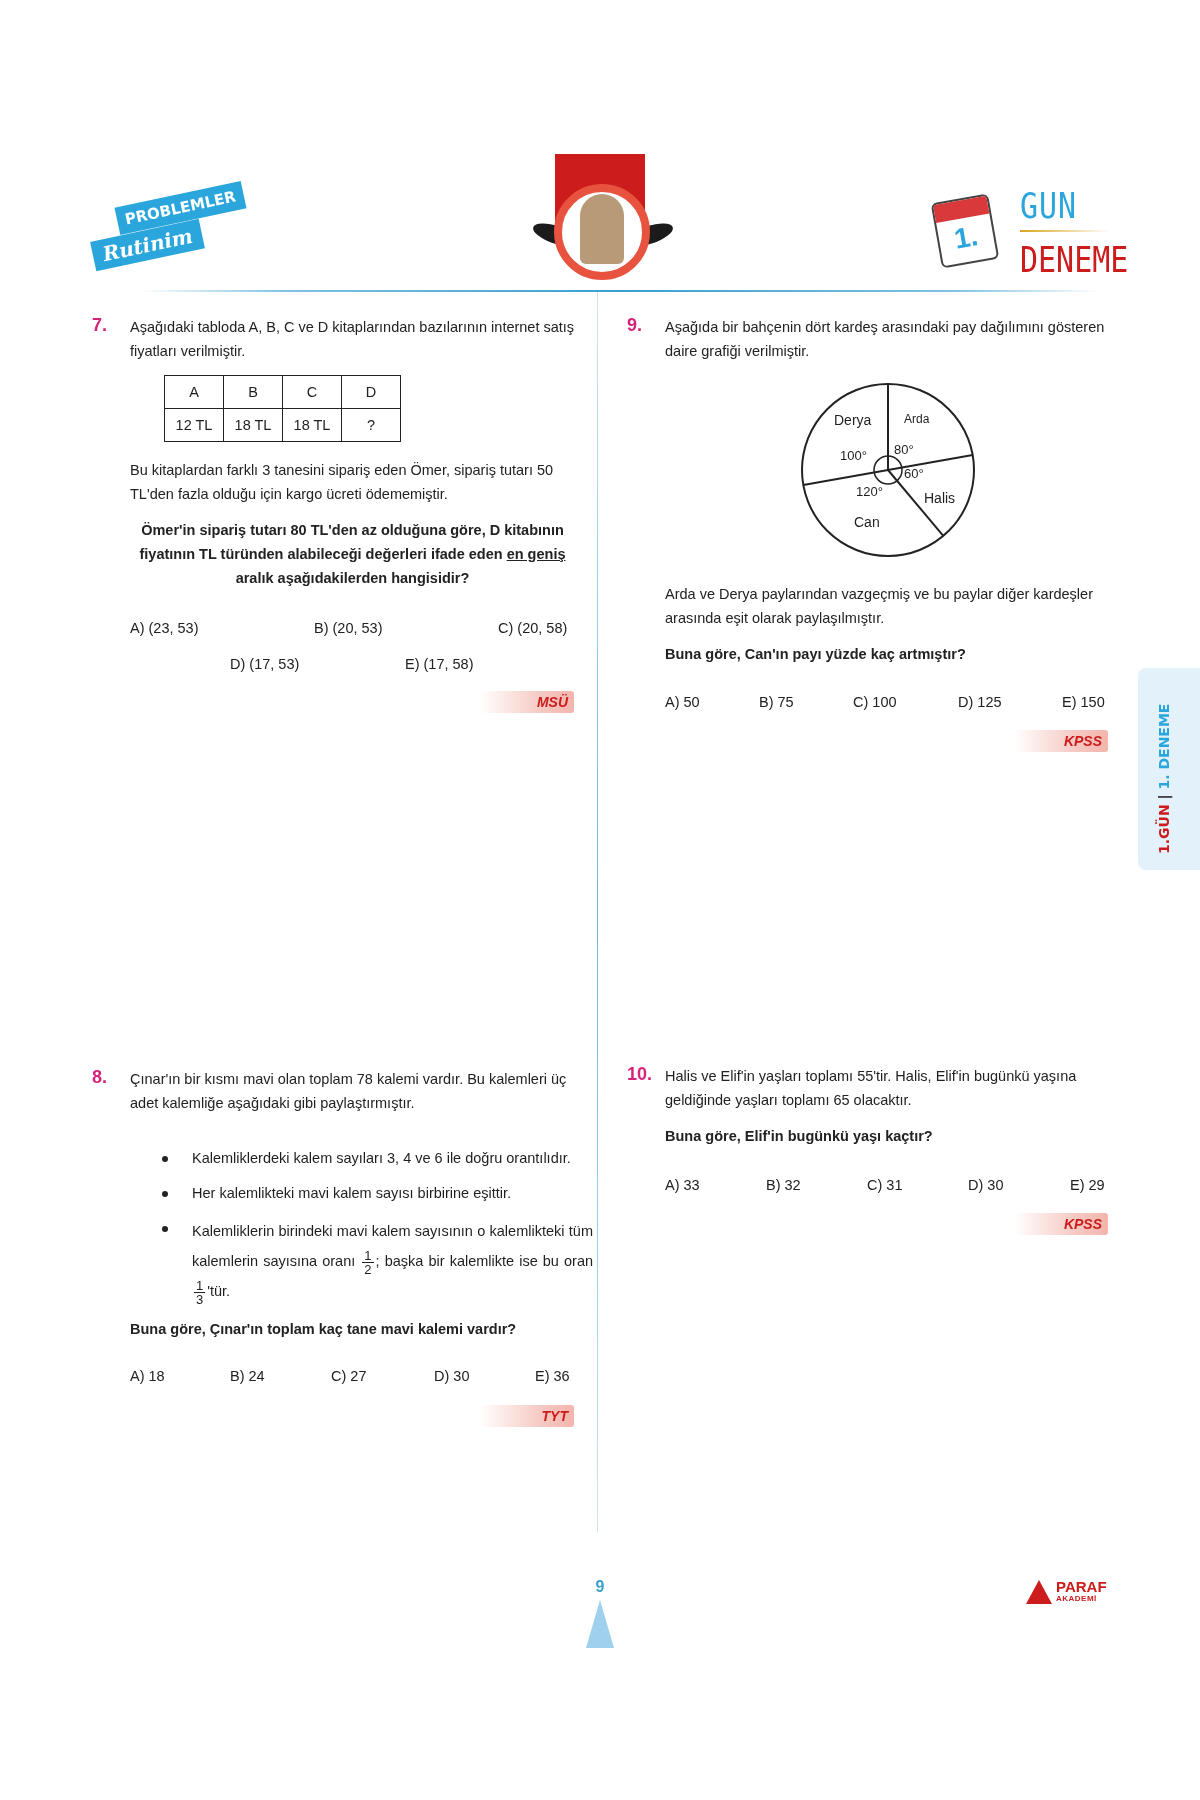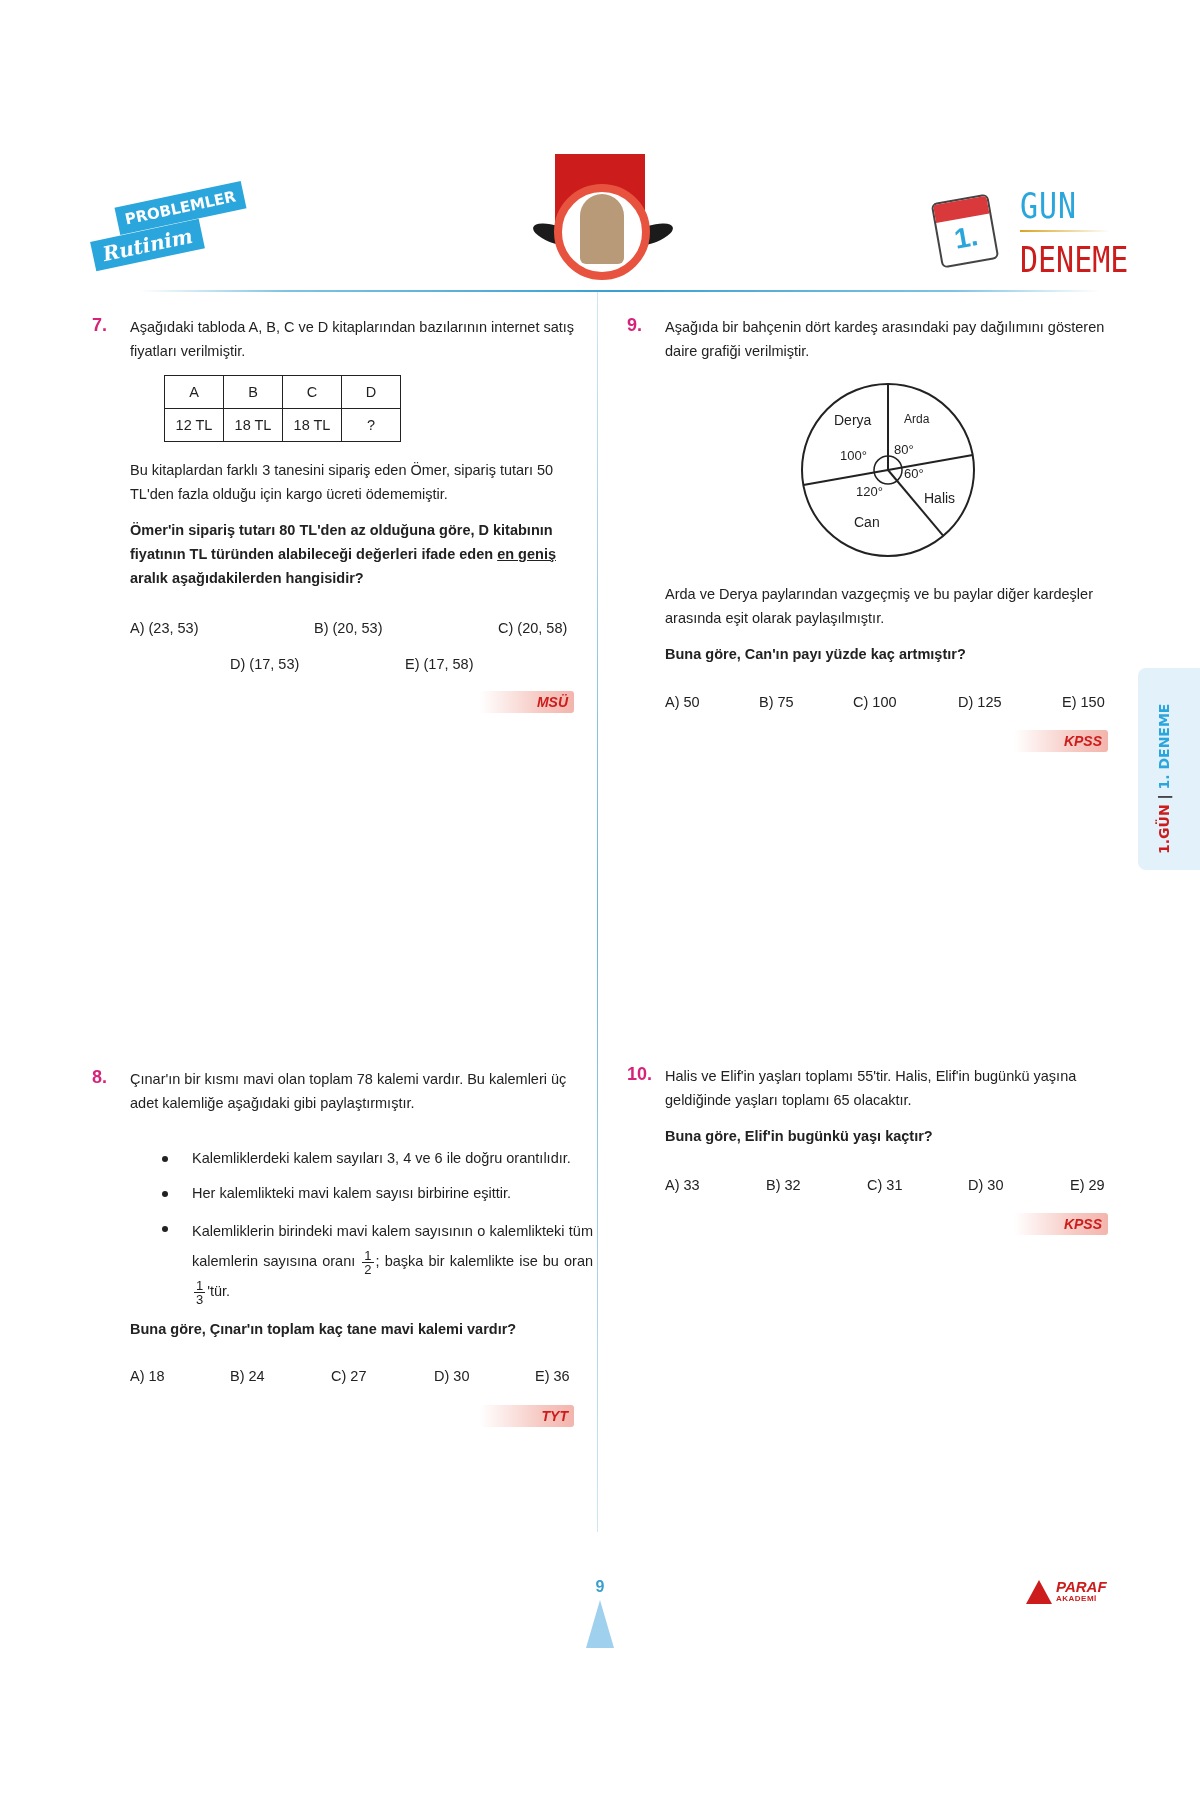--- a/index.html
+++ b/index.html
@@ -41,21 +41,21 @@
   .frac .n{border-bottom:1px solid #222;padding:0 2px;}
   
   .sidetab{left:1138px;top:668px;width:62px;height:202px;background:#e3f1fa;border-radius:8px 0 0 8px;}
   .sidetab .vt{position:absolute;left:18px;top:186px;transform:rotate(-90deg);transform-origin:0 0;white-space:nowrap;font-family:"DejaVu Sans",sans-serif;font-weight:bold;font-size:14px;}
   .red{color:#cc1c1c;} .blue{color:#2aa6dc;} .dark{color:#222;}
   
   .pagenum{left:590px;top:1578px;width:20px;text-align:center;font-weight:bold;font-size:16px;color:#3a9fcf;}
   .pagetri{left:586px;top:1600px;width:0;height:0;border-left:14px solid transparent;border-right:14px solid transparent;border-bottom:48px solid #9fd0ee;}
   .paraf{left:1026px;top:1578px;width:90px;height:30px;}
   .paraf .a{position:absolute;left:0;top:2px;width:0;height:0;border-left:13px solid transparent;border-right:13px solid transparent;border-bottom:24px solid #cc1c1c;}
-  .paraf .t1{position:absolute;left:30px;top:0;font-weight:bold;font-style:italic;color:#cc1c1c;font-size:15px;}
+  .paraf .t1{position:absolute;left:30px;top:0;font-weight:bold;color:#cc1c1c;font-size:15px;}
   .paraf .t2{position:absolute;left:30px;top:16px;font-weight:bold;color:#cc1c1c;font-size:8px;letter-spacing:0.5px;}
 </style>
 </head>
 <body>
 
 <div class="abs logo-left">
   <div class="ribbon1">PROBLEMLER</div>
   <div class="ribbon2">Rutinim</div>
 </div>
 
@@ -93,21 +93,21 @@
     </tr>
     <tr>
       <td>12 TL</td>
       <td>18 TL</td>
       <td>18 TL</td>
       <td>?</td>
     </tr>
   </tbody>
     </table>
   <div class="qtext" style="left:130px;top:458px;width:445px;">Bu kitaplardan farklı 3 tanesini sipariş eden Ömer, sipariş tutarı 50 TL'den fazla olduğu için kargo ücreti ödememiştir.</div>
-  <div class="qtext bold" style="left:130px;top:518px;width:445px;"><span>Ömer'in sipariş tutarı 80 TL'den az olduğuna göre, D kitabının fiyatının TL türünden alabileceği değerleri ifade eden </span><span class="u">en geniş</span><span> aralık aşağıdakilerden hangisidir?</span></div>
+  <div class="qtext bold" style="left:130px;top:518px;width:445px;text-align:center;"><span>Ömer'in sipariş tutarı 80 TL'den az olduğuna göre, D kitabının fiyatının TL türünden alabileceği değerleri ifade eden </span><span class="u">en geniş</span><span> aralık aşağıdakilerden hangisidir?</span></div>
   <div class="opt" style="left:130px;top:620px;">A) (23, 53)</div>
   <div class="opt" style="left:314px;top:620px;">B) (20, 53)</div>
   <div class="opt" style="left:498px;top:620px;">C) (20, 58)</div>
   <div class="opt" style="left:230px;top:656px;">D) (17, 53)</div>
   <div class="opt" style="left:405px;top:656px;">E) (17, 58)</div>
   <div class="tag" style="left:480px;top:691px;"><span>MSÜ</span></div>
 </div>
 
 <div>
   <div class="qnum" style="left:627px;top:315px;">9.</div>

